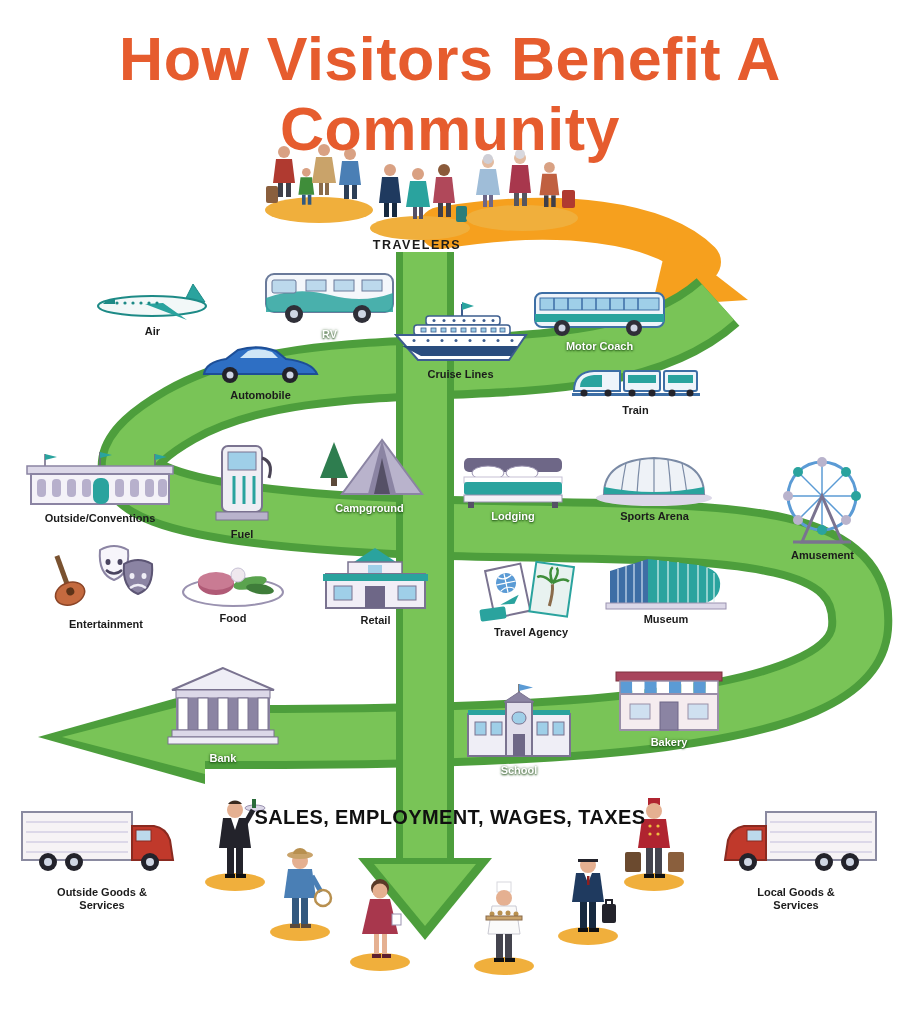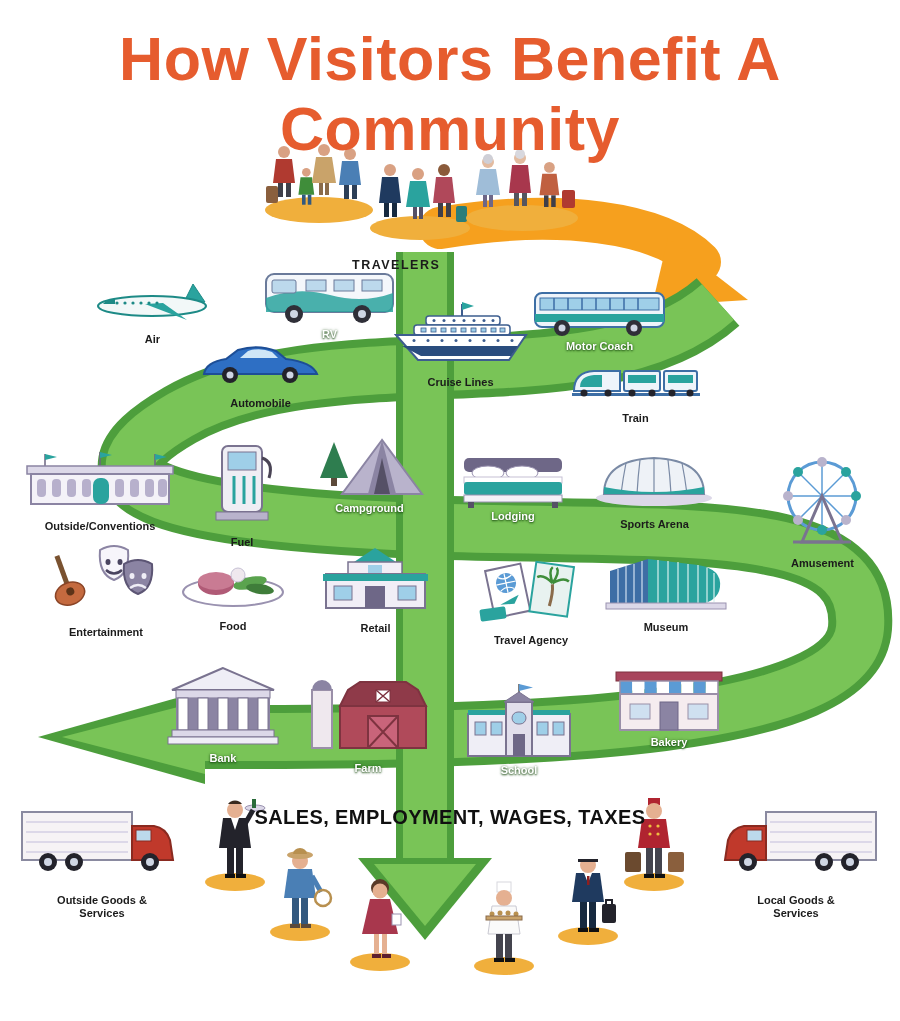--- a/index.html
+++ b/index.html
@@ -4,24 +4,24 @@
 <style>
   html,body{margin:0;padding:0;background:#fff;}
   .stage{position:relative;width:900px;height:1021px;background:#ffffff;overflow:hidden;
          font-family:"Liberation Sans",sans-serif;}
   .title{position:absolute;top:24px;left:0;width:900px;text-align:center;
          font-size:61px;font-weight:bold;color:#E65C2E;letter-spacing:.5px;z-index:5;}
   .flow{position:absolute;left:0;top:0;z-index:1;}
   .item{position:absolute;display:flex;flex-direction:column;align-items:center;gap:2px;z-index:3;}
   .item svg{display:block;}
   .lbl{font-size:11px;font-weight:bold;text-align:center;line-height:1.15;}
-  .lbl-dark{color:#1b1b1b;margin-top:8px;}
+  .lbl-dark{color:#1b1b1b;}
   .lbl-light{color:#ffffff;text-shadow:0 1px 2px rgba(25,75,15,.9),0 0 3px rgba(25,75,15,.6);}
-  .travelers-lbl{position:absolute;left:352px;top:238px;width:130px;
-         font-size:12.5px;font-weight:bold;color:#1b1b1b;letter-spacing:1.5px;z-index:4;margin-top:20px;}
+  .travelers-lbl{position:absolute;left:352px;top:238px;width:130px;text-align:center;
+         font-size:12.5px;font-weight:bold;color:#1b1b1b;letter-spacing:1.5px;z-index:4;}
   .slogan{position:absolute;left:250px;top:806px;width:400px;text-align:center;
          font-size:20px;font-weight:bold;color:#101010;letter-spacing:.4px;z-index:4;}
 </style>
 </head>
 <body>
 
 <div class="stage">
 
   <div class="title">How Visitors Benefit A Community</div>
 
@@ -438,33 +438,20 @@
           <rect x="56" y="36" width="10" height="32"></rect>
           <rect x="76" y="36" width="10" height="32"></rect>
           <rect x="96" y="36" width="10" height="32"></rect>
         </g>
       <rect x="10" y="68" width="102" height="7" fill="#dcd8e8" stroke="#7a7390"></rect>
       <rect x="6" y="75" width="110" height="7" fill="#efeef6" stroke="#7a7390"></rect>
     </svg>
     <div class="lbl lbl-light">Bank</div>
   </div>
 
-  <div class="item" style="left:302px;top:660px;width:132px">
-    <svg width="132" height="100" viewBox="0 0 132 100">
-      <rect x="10" y="30" width="20" height="58" fill="#efe8ee" stroke="#9a8fa8" stroke-width="2"></rect>
-      <path d="M10 30 a10 10 0 0 1 20 0 Z" fill="#8b84a3"></path>
-      <polygon points="38,46 46,30 58,22 104,22 116,30 124,46" fill="#8f3a49" stroke="#7e3340" stroke-width="2"></polygon>
-      <rect x="38" y="46" width="86" height="42" fill="#b04a5a" stroke="#7e3340" stroke-width="2"></rect>
-      <rect x="74" y="30" width="14" height="12" fill="#fff" stroke="#7e3340"></rect>
-      <path d="M74 30 L88 42 M88 30 L74 42" stroke="#7e3340" stroke-width="1.5"></path>
-      <rect x="66" y="56" width="30" height="32" fill="#c9647a" stroke="#7e3340" stroke-width="2"></rect>
-      <path d="M66 56 L96 88 M96 56 L66 88" stroke="#7e3340" stroke-width="2"></path>
-    </svg>
-    <div class="lbl lbl-light">Farm</div>
-  </div>
 
   <div class="item" style="left:458px;top:682px;width:122px">
     <svg width="122" height="80" viewBox="0 0 122 80">
       <line x1="61" y1="2" x2="61" y2="12" stroke="#555" stroke-width="1.5"></line>
       <polygon points="61,2 75,5.5 61,9" fill="#5b9bd5"></polygon>
       <rect x="10" y="32" width="102" height="42" fill="#efeef6" stroke="#7a7390" stroke-width="2"></rect>
       <rect x="10" y="28" width="102" height="5" fill="#2aa39e"></rect>
       <rect x="48" y="20" width="26" height="54" fill="#e2dfec" stroke="#7a7390" stroke-width="2"></rect>
       <polygon points="46,20 61,10 76,20" fill="#8b84a3" stroke="#7a7390"></polygon>
       <g fill="#9fcfe8" stroke="#7a7390">

